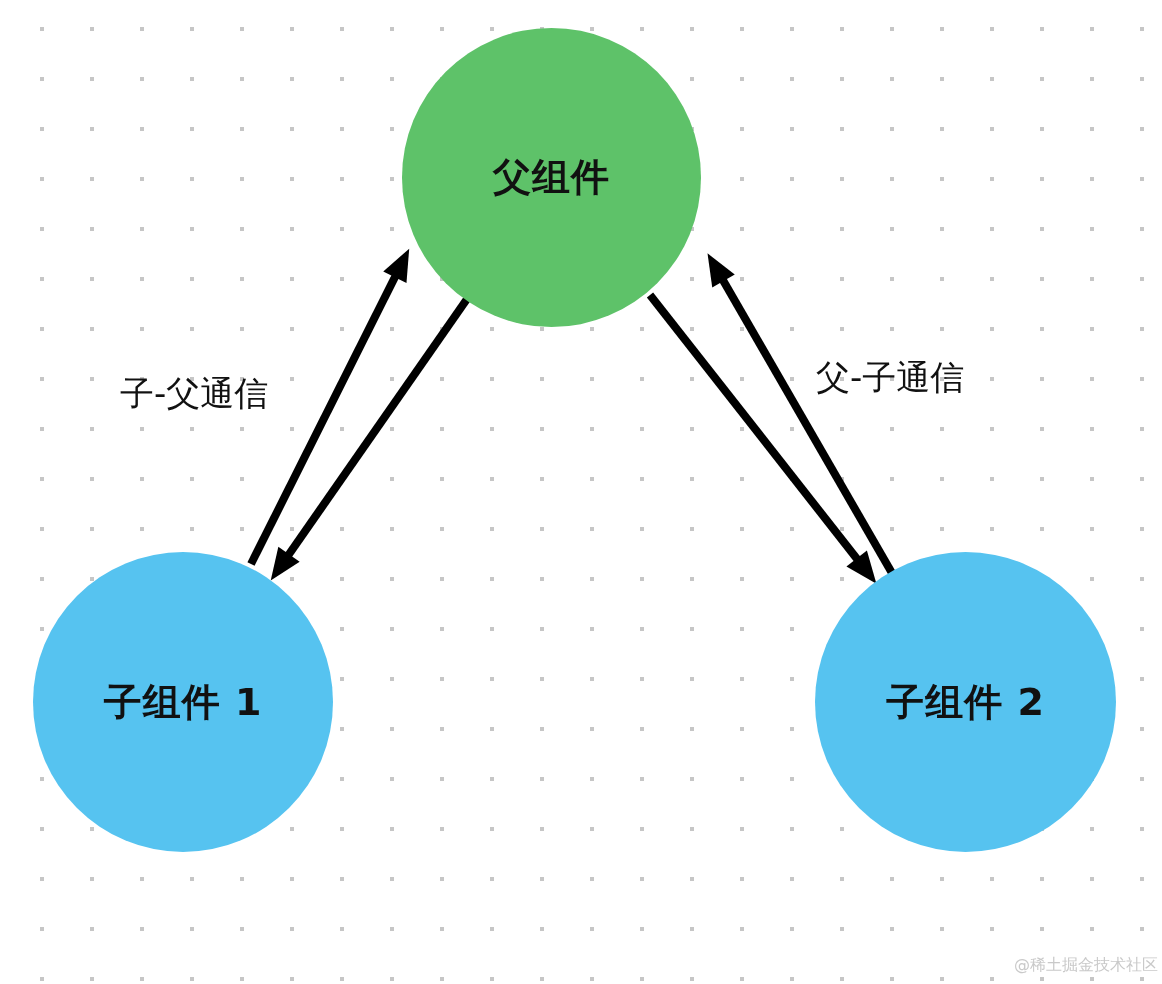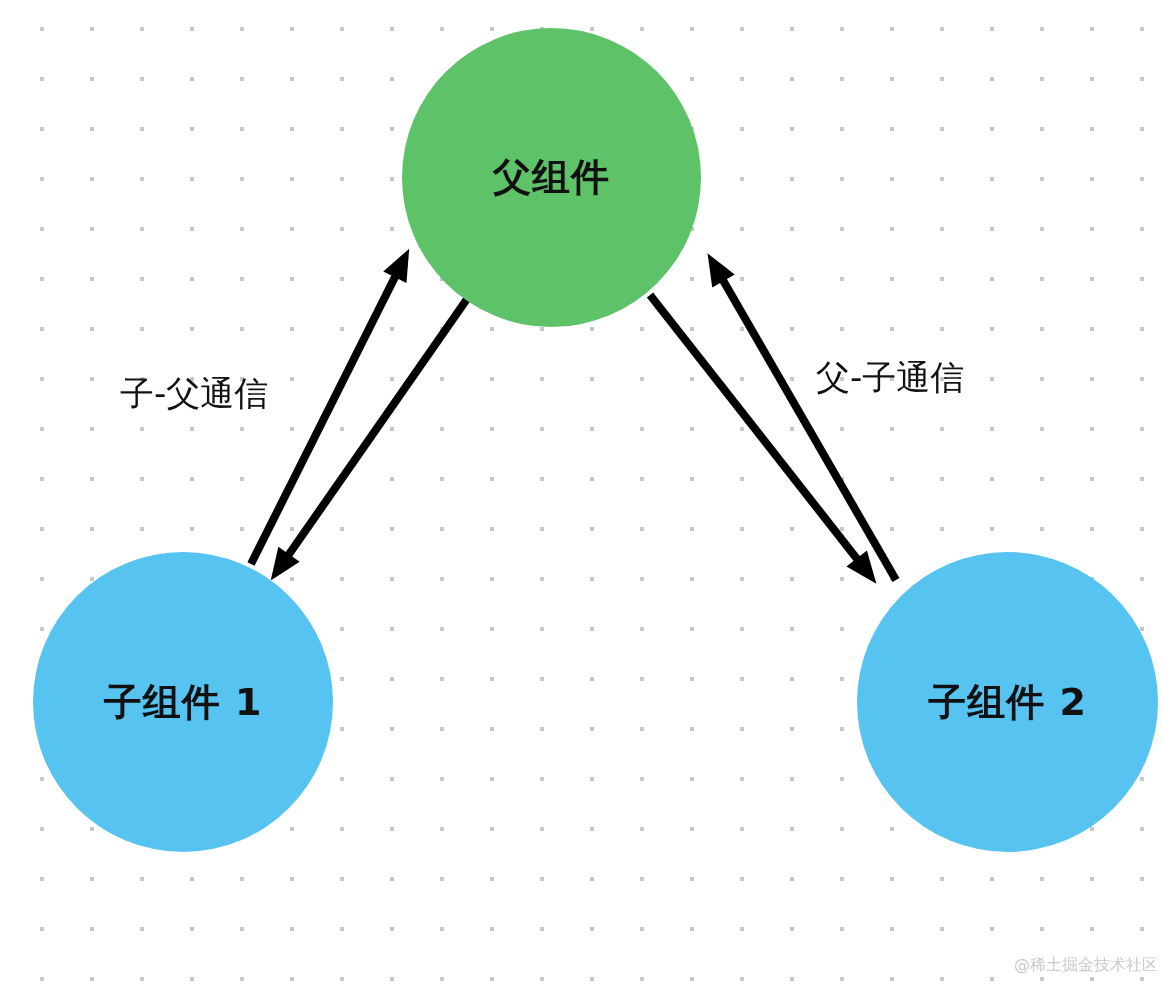--- a/index.html
+++ b/index.html
@@ -32,21 +32,21 @@
     align-items: center;
     justify-content: center;
     font-weight: 700;
     font-size: 38px;
     color: #111111;
     letter-spacing: 1px;
     white-space: nowrap;
   }
   .node-parent { left: 402px; top: 28px;  width: 299px; height: 299px; }
   .node-child1 { left: 33px;  top: 552px; width: 300px; height: 300px; }
-  .node-child2 { left: 857px; top: 552px; width: 301px; height: 300px; }
+  .node-child2 { left: 815px; top: 552px; width: 301px; height: 300px; }
   .edge-label {
     position: absolute;
     font-size: 34px;
     font-weight: 400;
     color: #111111;
     white-space: nowrap;
   }
   .edge-label-left  { left: 120px; top: 371px; }
   .edge-label-right { left: 816px; top: 355px; }
   .watermark {

